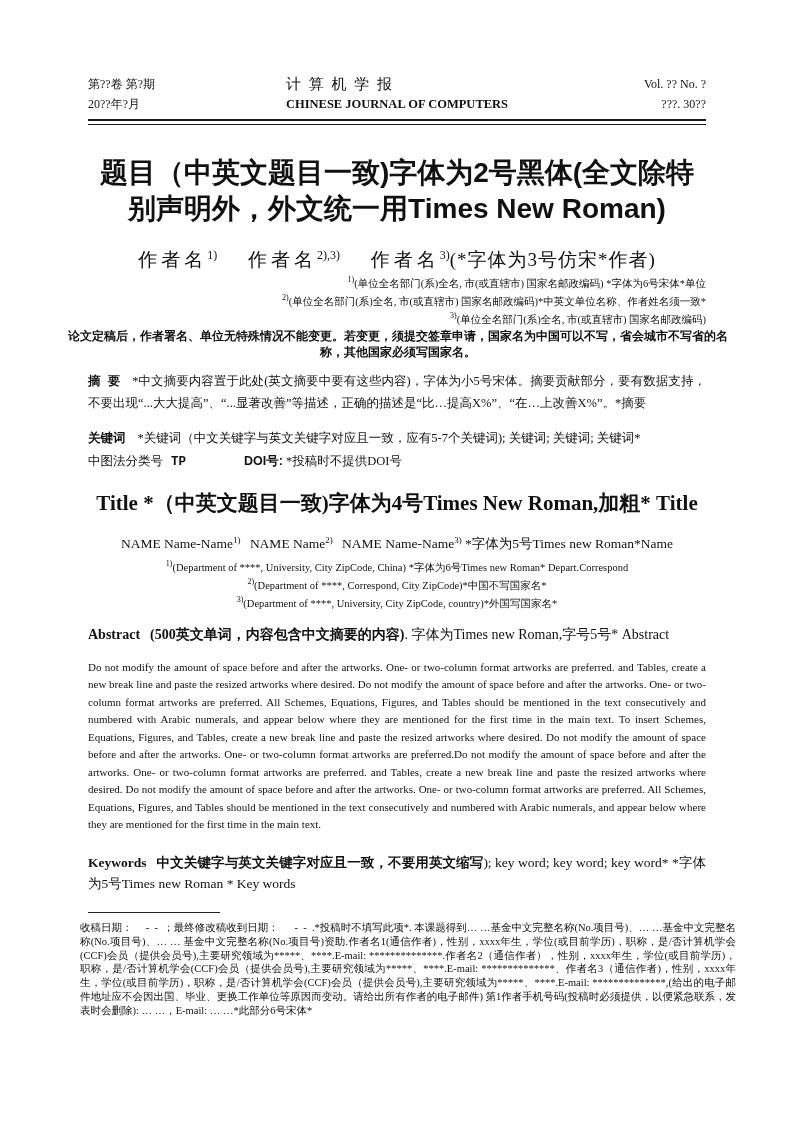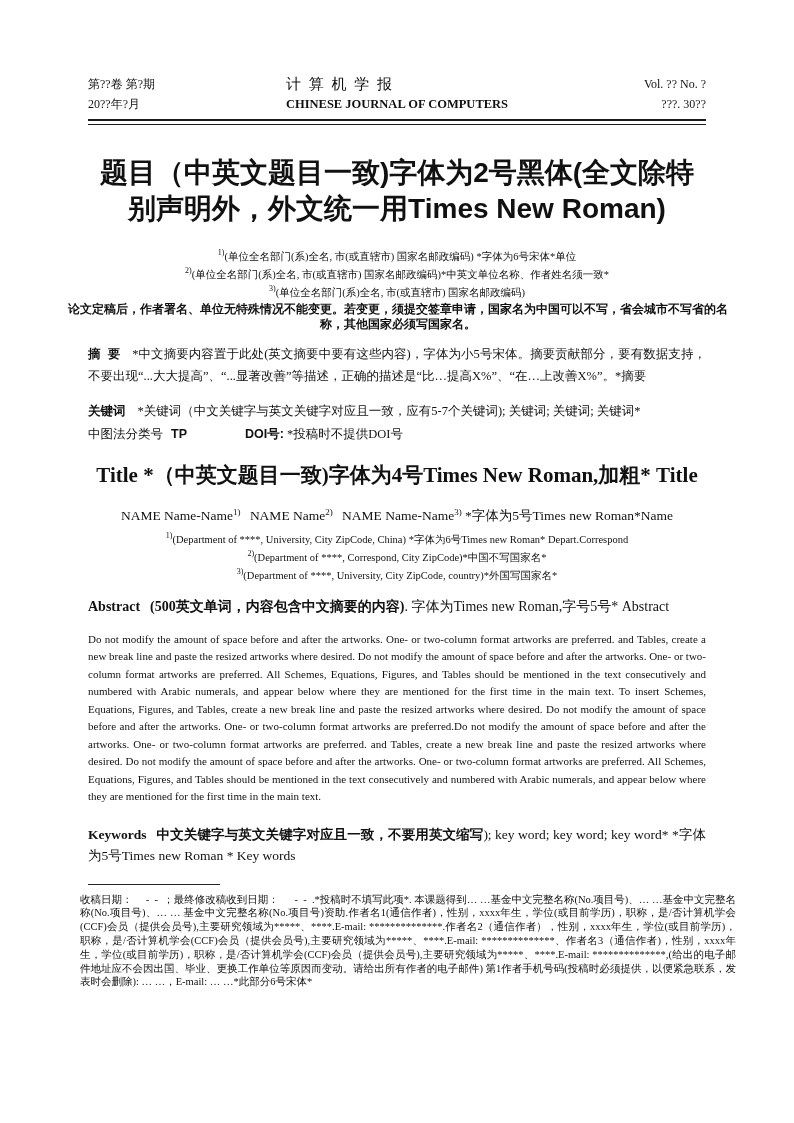--- a/index.html
+++ b/index.html
@@ -16,33 +16,33 @@
   .jh-right{text-align:right;font-size:12px;line-height:20px;}
   .rule-double{margin-top:5px;height:3px;border-top:2.5px solid #1b1b1b;border-bottom:1px solid #1b1b1b;}
 
   
   .title-cn{margin-top:30px;font-size:28px;line-height:36px;font-weight:bold;
             font-family:"Liberation Sans","DejaVu Sans",sans-serif;text-align:center;}
   .authors-cn{margin-top:20px;text-align:center;font-size:19px;}
   .authors-cn .author{margin:0 13px;letter-spacing:4px;}
   .authors-cn sup{font-size:12px;letter-spacing:0;}
   .authors-cn .suffix{font-size:19px;letter-spacing:1px;}
-  .affils{margin-top:6px;text-align:center;font-size:10.5px;line-height:14.5px;}
+  .affils{margin-top:0;text-align:right;font-size:10.5px;line-height:14.5px;}
   .affils sup{font-size:8px;}
   .note-cn{margin-top:2px;margin-left:-26px;margin-right:-28px;
            font-size:12px;line-height:15.5px;font-weight:bold;text-align:center;
            font-family:"Liberation Sans","DejaVu Sans",sans-serif;}
 
   .abs-cn{margin-top:10px;font-size:12.5px;line-height:22px;text-align:justify;}
   .abs-cn .lab{font-weight:bold;margin-right:12px;font-family:"Liberation Sans","DejaVu Sans",sans-serif;}
   .kw-cn{margin-top:14px;font-size:12.5px;line-height:21px;text-align:justify;}
   .kw-cn .lab{font-weight:bold;margin-right:12px;font-family:"Liberation Sans","DejaVu Sans",sans-serif;}
   .clc{margin-top:2px;font-size:12.5px;line-height:21px;}
   .clc .lab{font-weight:normal;font-family:"Liberation Sans","DejaVu Sans",sans-serif;}
-  .clc .tp{font-weight:bold;margin-left:8px;font-family:Liberation Sans, sans-serif;}
+  .clc .tp{font-weight:bold;margin-left:8px;font-family:Liberation Mono, monospace;}
   .clc .doi-lab{font-weight:bold;margin-left:58px;font-family:"Liberation Sans","DejaVu Sans",sans-serif;}
 
   
   .title-en{margin-top:16px;font-size:21px;line-height:28px;font-weight:bold;text-align:center;}
   .authors-en{margin-top:14px;text-align:center;font-size:13.5px;}
   .authors-en .author{margin:0 3px;}
   .authors-en sup{font-size:9px;}
   .affils-en{margin-top:4px;text-align:center;font-size:10.5px;line-height:14.5px;}
   .affils-en sup{font-size:8px;}
 
@@ -76,20 +76,25 @@
     </div>
     <div class="jh-right">
       <div>Vol. ?? No. ?</div>
       <div>???. 30??</div>
     </div>
   </div>
   <div class="rule-double"></div>
 
   <h1 class="title-cn">题目（中英文题目一致)字体为2号黑体(全文除特别声明外，外文统一用Times New Roman)</h1>
 
+  <div class="authors-cn">
+    <span class="author"><span>作者名</span><sup>1)</sup></span>
+    <span class="author"><span>作者名</span><sup>2),3)</sup></span>
+    <span class="author"><span>作者名</span><sup>3)</sup><span class="suffix">(*字体为3号仿宋*作者)</span></span>
+  </div>
 
   <div class="affils">
     <div><sup>1)</sup><span>(单位全名部门(系)全名, 市(或直辖市) 国家名邮政编码) *字体为6号宋体*单位</span></div>
     <div><sup>2)</sup><span>(单位全名部门(系)全名, 市(或直辖市) 国家名邮政编码)*中英文单位名称、作者姓名须一致*</span></div>
     <div><sup>3)</sup><span>(单位全名部门(系)全名, 市(或直辖市) 国家名邮政编码)</span></div>
   </div>
 
   <div class="note-cn">论文定稿后，作者署名、单位无特殊情况不能变更。若变更，须提交签章申请，国家名为中国可以不写，省会城市不写省的名称，其他国家必须写国家名。</div>
 
   <p class="abs-cn"><span class="lab">摘&nbsp;&nbsp;要</span><span>*中文摘要内容置于此处(英文摘要中要有这些内容)，字体为小5号宋体。摘要贡献部分，要有数据支持，不要出现“...大大提高”、“...显著改善”等描述，正确的描述是“比…提高X%”、“在…上改善X%”。*摘要</span></p>

